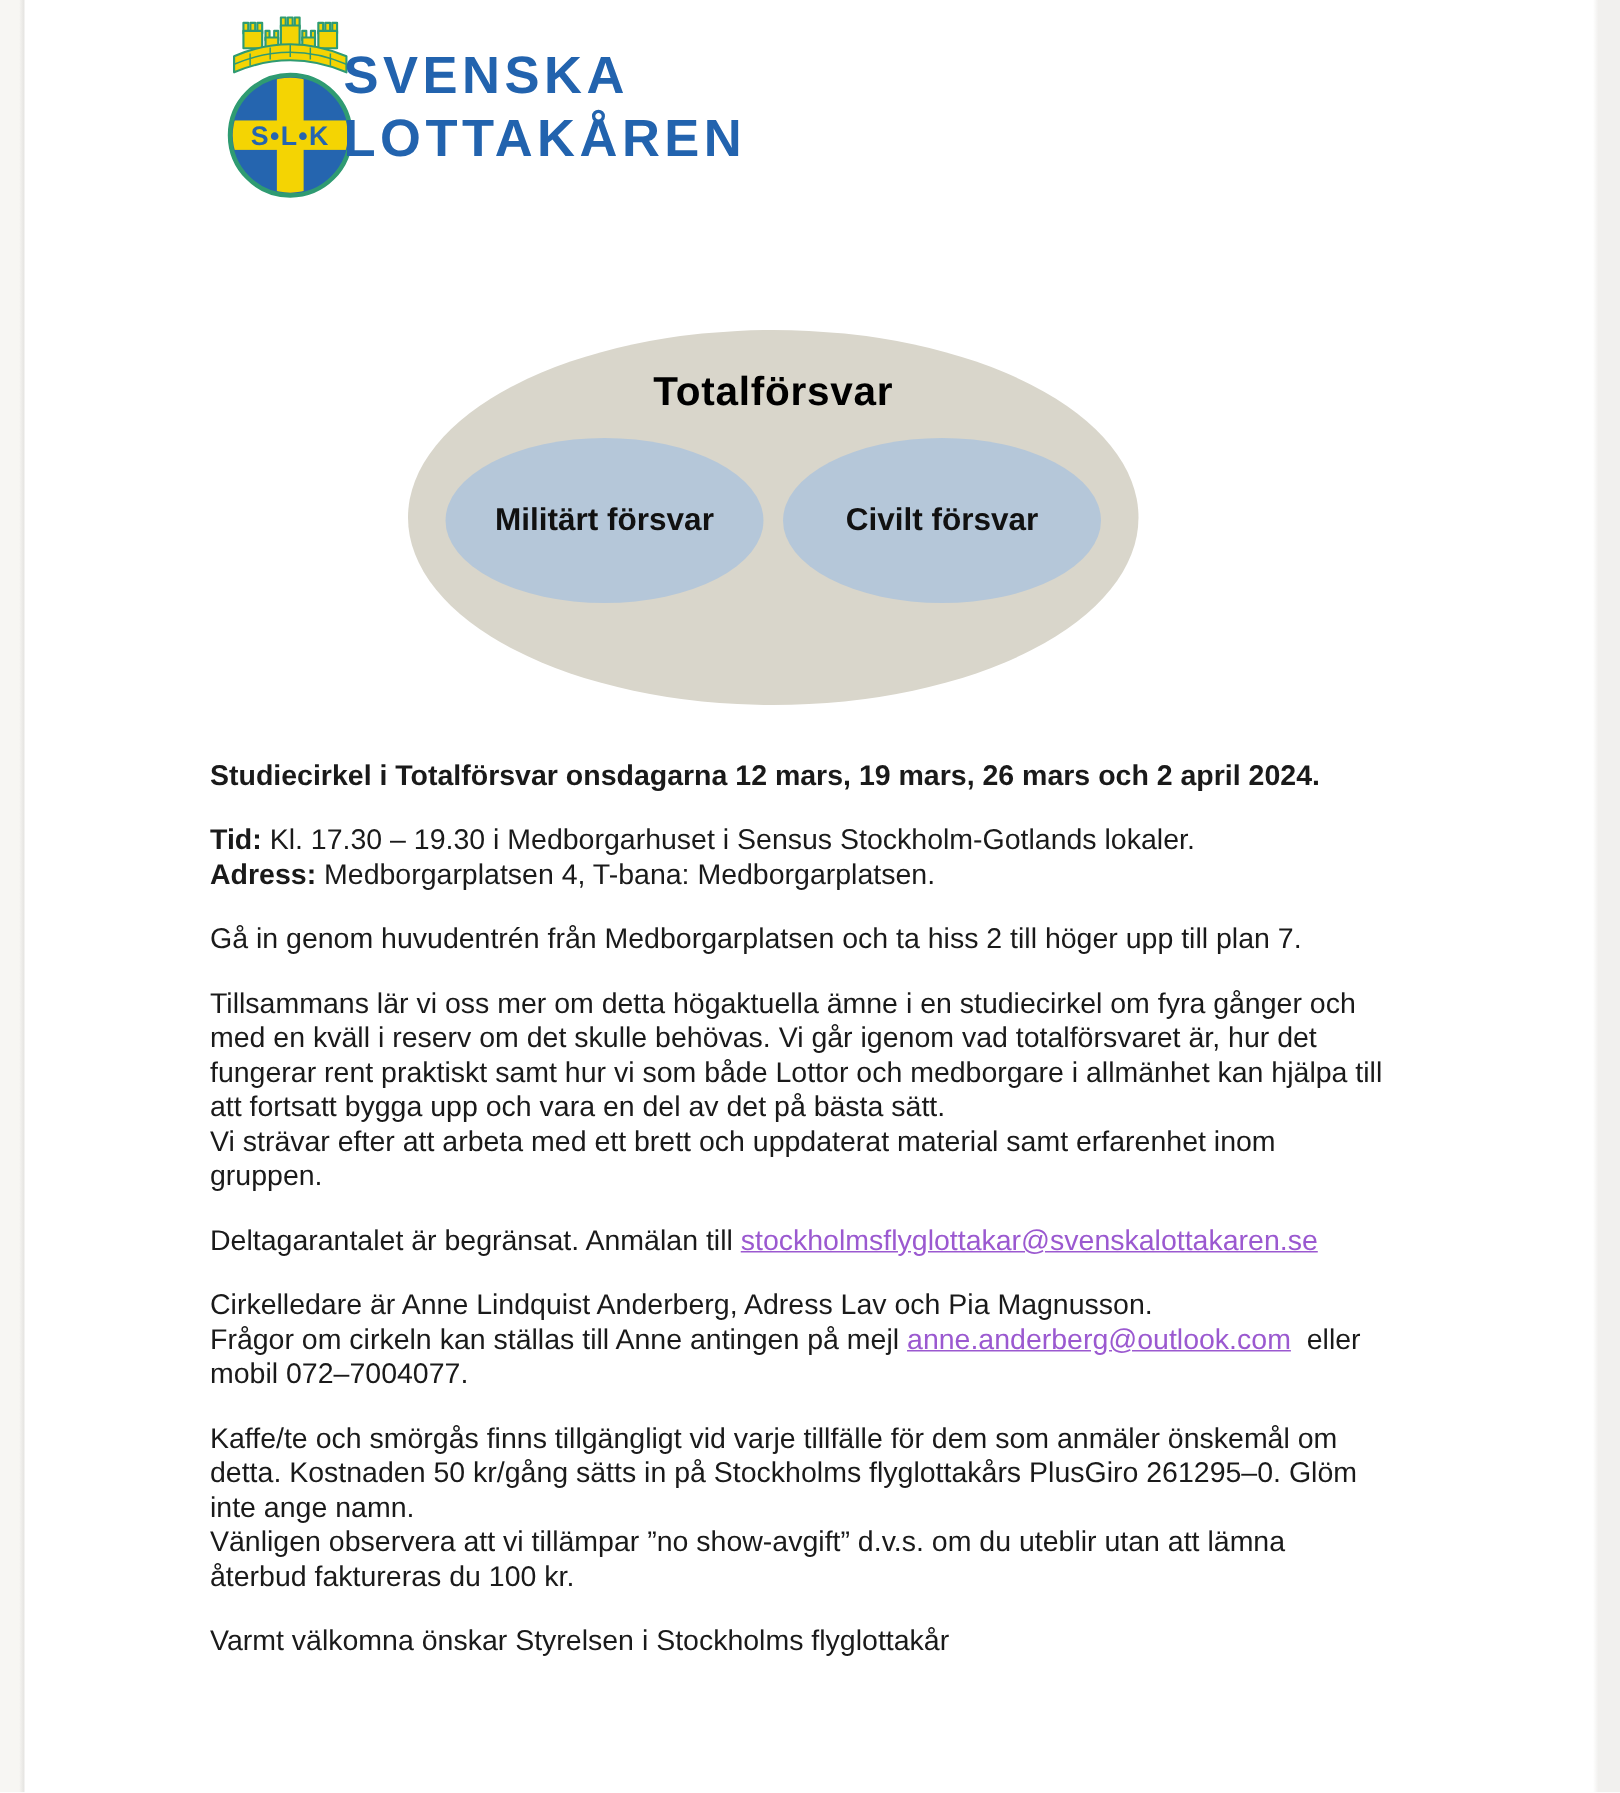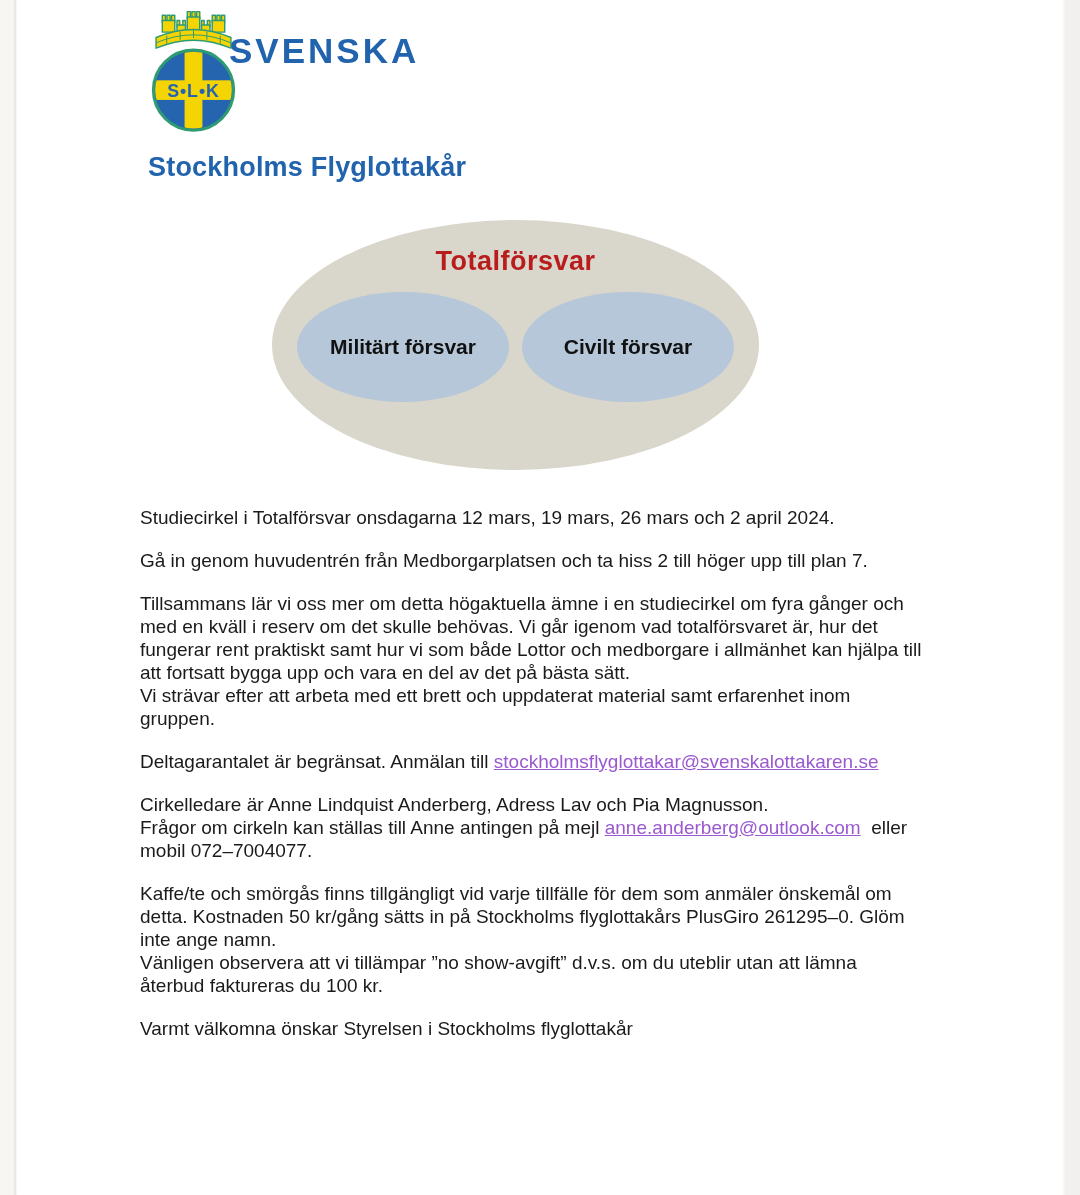--- a/index.html
+++ b/index.html
@@ -41,35 +41,35 @@
     position:absolute;left:148px;top:152px;margin:0;
     color:var(--brand-blue);font-size:27px;font-weight:bold;letter-spacing:0.2px;
   }
   .diagram{position:absolute;left:272px;top:220px;width:487px;height:250px;}
   .outer-ellipse{
     position:absolute;left:0;top:0;width:100%;height:100%;
     background:var(--diagram-outer);border-radius:50%;
   }
   .outer-label{
     position:absolute;left:0;top:26px;width:100%;text-align:center;
-    font-size:27px;font-weight:bold;color:#b91c1c;letter-spacing:0.5px;
+    font-size:27px;font-weight:bold;color:#000000;letter-spacing:0.5px;
   }
   .inner-ellipse{
     position:absolute;top:72px;width:212px;height:110px;background:var(--diagram-inner);
     border-radius:50%;display:flex;align-items:center;justify-content:center;
   }
   .inner-ellipse.left{left:25px;}
   .inner-ellipse.right{right:25px;}
   .inner-label{font-size:21px;font-weight:bold;color:#111;}
   .body-text{
     position:absolute;left:140px;top:506px;width:900px;
     font-size:19px;line-height:23px;
   }
   .body-text p{margin:0 0 20px 0;white-space:pre-wrap;}
-  .body-text p.bold{font-weight:normal;}
+  .body-text p.bold{font-weight:bold;}
   .body-text .b{font-weight:bold;}
   .body-text a.link{color:var(--link-purple);text-decoration:underline;cursor:pointer;}
 </style>
 </head>
 <body>
 
 <div class="canvas">
   <div class="edge-left"></div>
   <div class="edge-right"></div>
 
@@ -105,38 +105,39 @@
       </clipPath>
     <g clip-path="url(#emblem-clip)">
       <rect class="cross" x="50" y="47" width="20" height="90"></rect>
       <rect class="cross" x="15" y="81" width="90" height="22"></rect>
     </g>
     <text class="slk-text" x="60" y="99.5" text-anchor="middle">S•L•K</text>
   </svg>
 
   <div class="wordmark">
     <div>SVENSKA</div>
+    <div>LOTTAKÅREN</div>
   </div>
 
-  <h1 class="page-title">Stockholms Flyglottakår</h1>
 
   <div class="diagram">
     <div class="outer-ellipse">
       <div class="outer-label">Totalförsvar</div>
       <div class="inner-ellipse right">
         <span class="inner-label">Civilt försvar</span>
       </div>
       <div class="inner-ellipse left">
         <span class="inner-label">Militärt försvar</span>
       </div>
     </div>
   </div>
 
   <div class="body-text" id="paragraphs">
       <p class="bold"><span>Studiecirkel i Totalförsvar onsdagarna 12 mars, 19 mars, 26 mars och 2 april 2024.</span><br></p>
+      <p><span class="b">Tid:</span><span> Kl. 17.30 – 19.30 i Medborgarhuset i Sensus Stockholm-Gotlands lokaler.</span><br><span class="b">Adress:</span><span> Medborgarplatsen 4, T-bana: Medborgarplatsen.</span></p>
       <p><span>Gå in genom huvudentrén från Medborgarplatsen och ta hiss 2 till höger upp till plan 7.</span><br></p>
       <p><span>Tillsammans lär vi oss mer om detta högaktuella ämne i en studiecirkel om fyra gånger och</span><br><span>med en kväll i reserv om det skulle behövas. Vi går igenom vad totalförsvaret är, hur det</span><br><span>fungerar rent praktiskt samt hur vi som både Lottor och medborgare i allmänhet kan hjälpa till</span><br><span>att fortsatt bygga upp och vara en del av det på bästa sätt.</span><br><span>Vi strävar efter att arbeta med ett brett och uppdaterat material samt erfarenhet inom</span><br><span>gruppen.</span></p>
       <p><span>Deltagarantalet är begränsat. Anmälan till </span><a href="#" class="link">stockholmsflyglottakar@svenskalottakaren.se</a><br></p>
       <p><span>Cirkelledare är Anne Lindquist Anderberg, Adress Lav och Pia Magnusson.</span><br><span>Frågor om cirkeln kan ställas till Anne antingen på mejl </span><a href="#" class="link">anne.anderberg@outlook.com</a><span>  eller</span><br><span>mobil 072–7004077.</span></p>
       <p><span>Kaffe/te och smörgås finns tillgängligt vid varje tillfälle för dem som anmäler önskemål om</span><br><span>detta. Kostnaden 50 kr/gång sätts in på Stockholms flyglottakårs PlusGiro 261295–0. Glöm</span><br><span>inte ange namn.</span><br><span>Vänligen observera att vi tillämpar ”no show-avgift” d.v.s. om du uteblir utan att lämna</span><br><span>återbud faktureras du 100 kr.</span></p>
       <p><span>Varmt välkomna önskar Styrelsen i Stockholms flyglottakår</span></p>
     </div>
 </div>
 
 </body></html>

